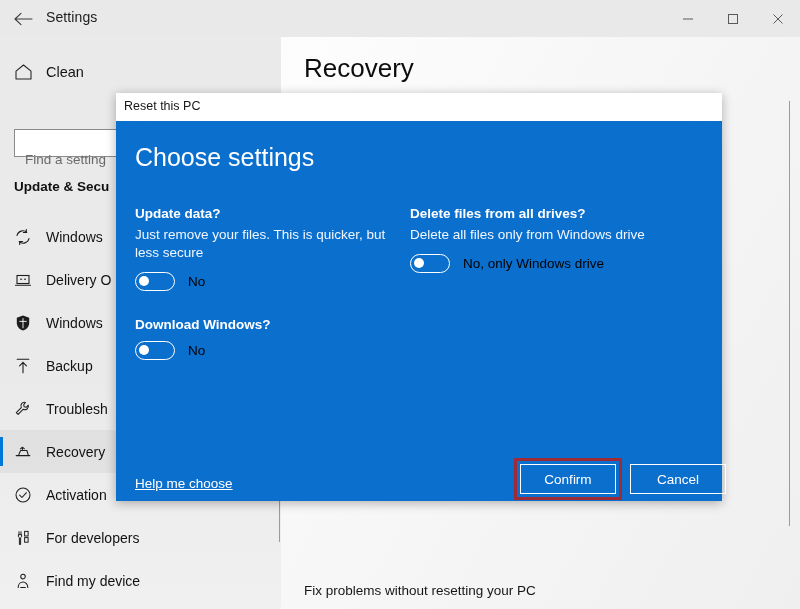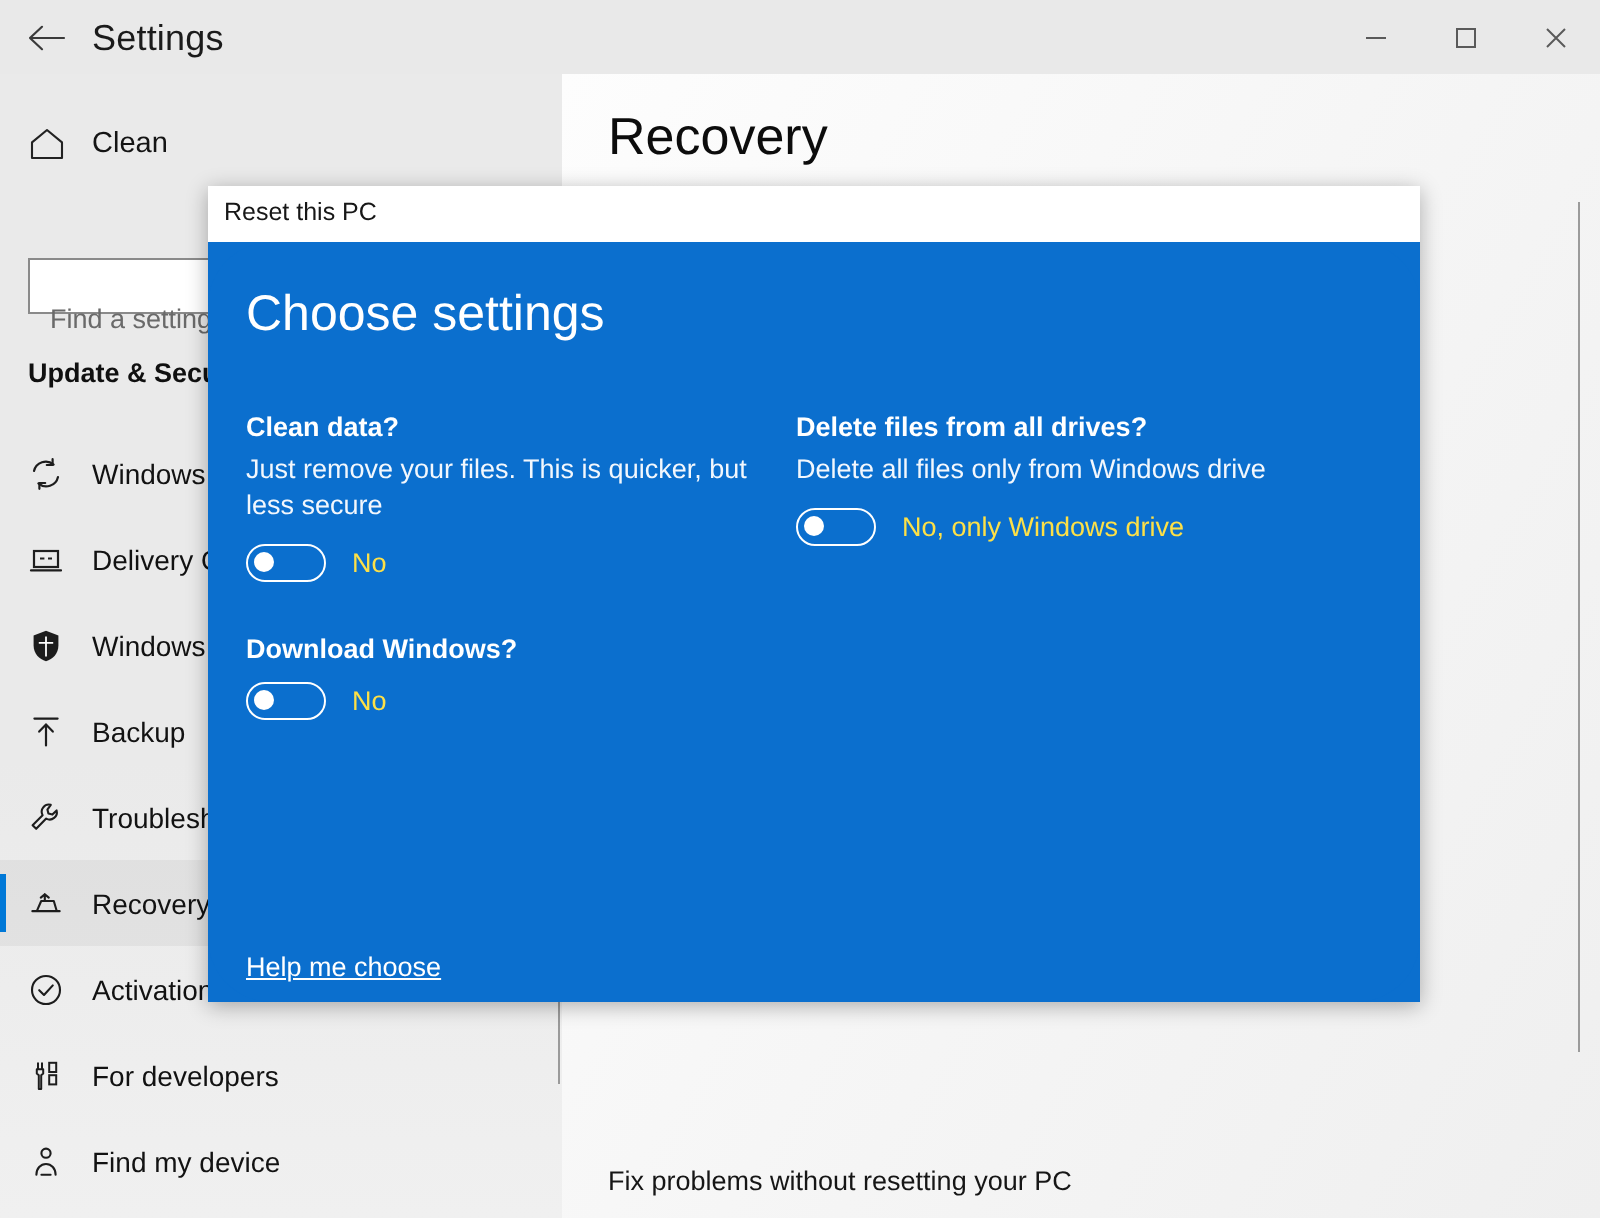--- a/index.html
+++ b/index.html
@@ -10,21 +10,21 @@
     -webkit-font-smoothing:antialiased;
   }
   #app{position:relative;width:800px;height:609px;overflow:hidden;background:#fff;}
 
   
   .settings-window{position:absolute;left:0;top:0;width:800px;height:609px;background:#fff;}
 
   .titlebar{position:absolute;left:0;top:0;width:800px;height:37px;background:#e9e9e9;}
   .tb-back{position:absolute;left:10px;top:6px;width:26px;height:26px;display:flex;
     align-items:center;justify-content:center;color:#3b3b3b;}
-  .tb-title{position:absolute;left:46px;top:9px;font-size:18px;color:#1b1b1b;letter-spacing:.1px;}
+  .tb-title{position:absolute;left:46px;top:9px;font-size:14px;color:#1b1b1b;letter-spacing:.1px;}
   .tb-ctrls{position:absolute;right:0;top:0;height:37px;display:flex;}
   .tb-btn{width:45px;height:37px;display:flex;align-items:center;justify-content:center;color:#5a5a5a;}
   .tb-btn svg{display:block;}
 
   
   .sidebar{position:absolute;left:0;top:37px;width:281px;height:572px;
     background:linear-gradient(180deg,#eaeaea 0%,#eaeaea 60%,#f0f0f0 100%);}
   .home-row{position:absolute;left:0;top:16px;width:281px;height:38px;display:flex;align-items:center;}
   .home-ico{width:46px;display:flex;justify-content:center;align-items:center;color:#222;}
   .home-lbl{font-size:14.5px;color:#141414;}
@@ -44,40 +44,40 @@
   .side-scroll{position:absolute;left:279px;top:160px;width:1px;height:345px;background:#9a9a9a;}
 
   
   .content{position:absolute;left:281px;top:37px;width:519px;height:572px;
     background:linear-gradient(120deg,#fdfdfd 0%,#f5f5f5 55%,#efefef 100%);}
   .page-title{position:absolute;left:23px;top:16px;font-size:26px;color:#0c0c0c;font-weight:400;}
   .bottom-link{position:absolute;left:23px;top:546px;font-size:13.5px;color:#161616;}
   .content-scroll{position:absolute;right:10px;top:64px;width:1px;height:425px;background:#9b9b9b;}
 
   
-  .dialog{position:absolute;left:104px;top:93px;width:606px;height:408px;
+  .dialog{position:absolute;left:116px;top:93px;width:606px;height:408px;
     background:#0b6fce;box-shadow:0 2px 10px rgba(0,0,0,.30);}
   .dlg-title{position:absolute;left:0;top:0;width:606px;height:28px;background:#ffffff;}
   .dlg-title span{position:absolute;left:8px;top:6px;font-size:12.5px;color:#171717;}
   .dlg-body{position:absolute;left:0;top:28px;width:606px;height:380px;background:#0b6fce;border-radius:32px;}
 
   .dlg-heading{position:absolute;left:19px;top:22px;font-size:25px;color:#fff;font-weight:400;}
 
   .col{position:absolute;color:#fff;}
   .col-left{left:19px;top:84px;width:276px;}
   .col-right{left:294px;top:84px;width:290px;}
 
   .q-title{font-size:13.5px;font-weight:bold;color:#fff;margin:0 0 4px 0;line-height:17px;}
   .q-desc{font-size:13.5px;color:#f2f7fd;line-height:18px;margin:0 0 6px 0;}
 
   .toggle-row{display:flex;align-items:center;height:26px;margin-top:4px;}
   .toggle{width:40px;height:19px;border:1.6px solid #ffffff;border-radius:10px;
     position:relative;box-sizing:border-box;background:transparent;}
   .toggle .knob{position:absolute;left:3px;top:3px;width:10px;height:10px;border-radius:50%;background:#fff;}
-  .toggle-lbl{margin-left:13px;font-size:13.5px;color:#fde047;}
+  .toggle-lbl{margin-left:13px;font-size:13.5px;color:#000000;}
 
   .second-block{margin-top:22px;}
 
   .help-link{position:absolute;left:19px;top:355px;font-size:13.5px;color:#fff;
     text-decoration:underline;cursor:pointer;}
 
   .dlg-actions{position:absolute;left:404px;top:343px;display:flex;gap:14px;}
   .btn{min-width:96px;height:30px;border:1.4px solid #ffffff;background:transparent;
     color:#ffffff;font-size:13.5px;font-family:"Liberation Sans","DejaVu Sans",sans-serif;
     display:flex;align-items:center;justify-content:center;box-sizing:border-box;cursor:pointer;padding:0 12px;}
@@ -264,21 +264,21 @@
       <span>Reset this PC</span>
     </div>
 
     <div class="dlg-body">
 
       <div class="dlg-heading">Choose settings</div>
 
       <div class="col col-left">
 
         <div>
-          <div class="q-title">Clean data?</div>
+          <div class="q-title">Update data?</div>
           <div class="q-desc">Just remove your files. This is quicker, but less secure</div>
           <div class="toggle-row">
             <div class="toggle">
               <div class="knob"></div>
             </div>
             <div class="toggle-lbl">No</div>
           </div>
         </div>
 
         <div class="second-block">
@@ -301,17 +301,25 @@
             <div class="toggle">
               <div class="knob"></div>
             </div>
             <div class="toggle-lbl">No, only Windows drive</div>
           </div>
         </div>
       </div>
 
       <div class="help-link">Help me choose</div>
 
+      <div class="dlg-actions">
+        <div class="btn-wrap highlight">
+          <div class="btn">Confirm</div>
+        </div>
+        <div class="btn-wrap">
+          <div class="btn">Cancel</div>
+        </div>
+      </div>
 
     </div>
   </div>
 
 </div>
 
 </body></html>

